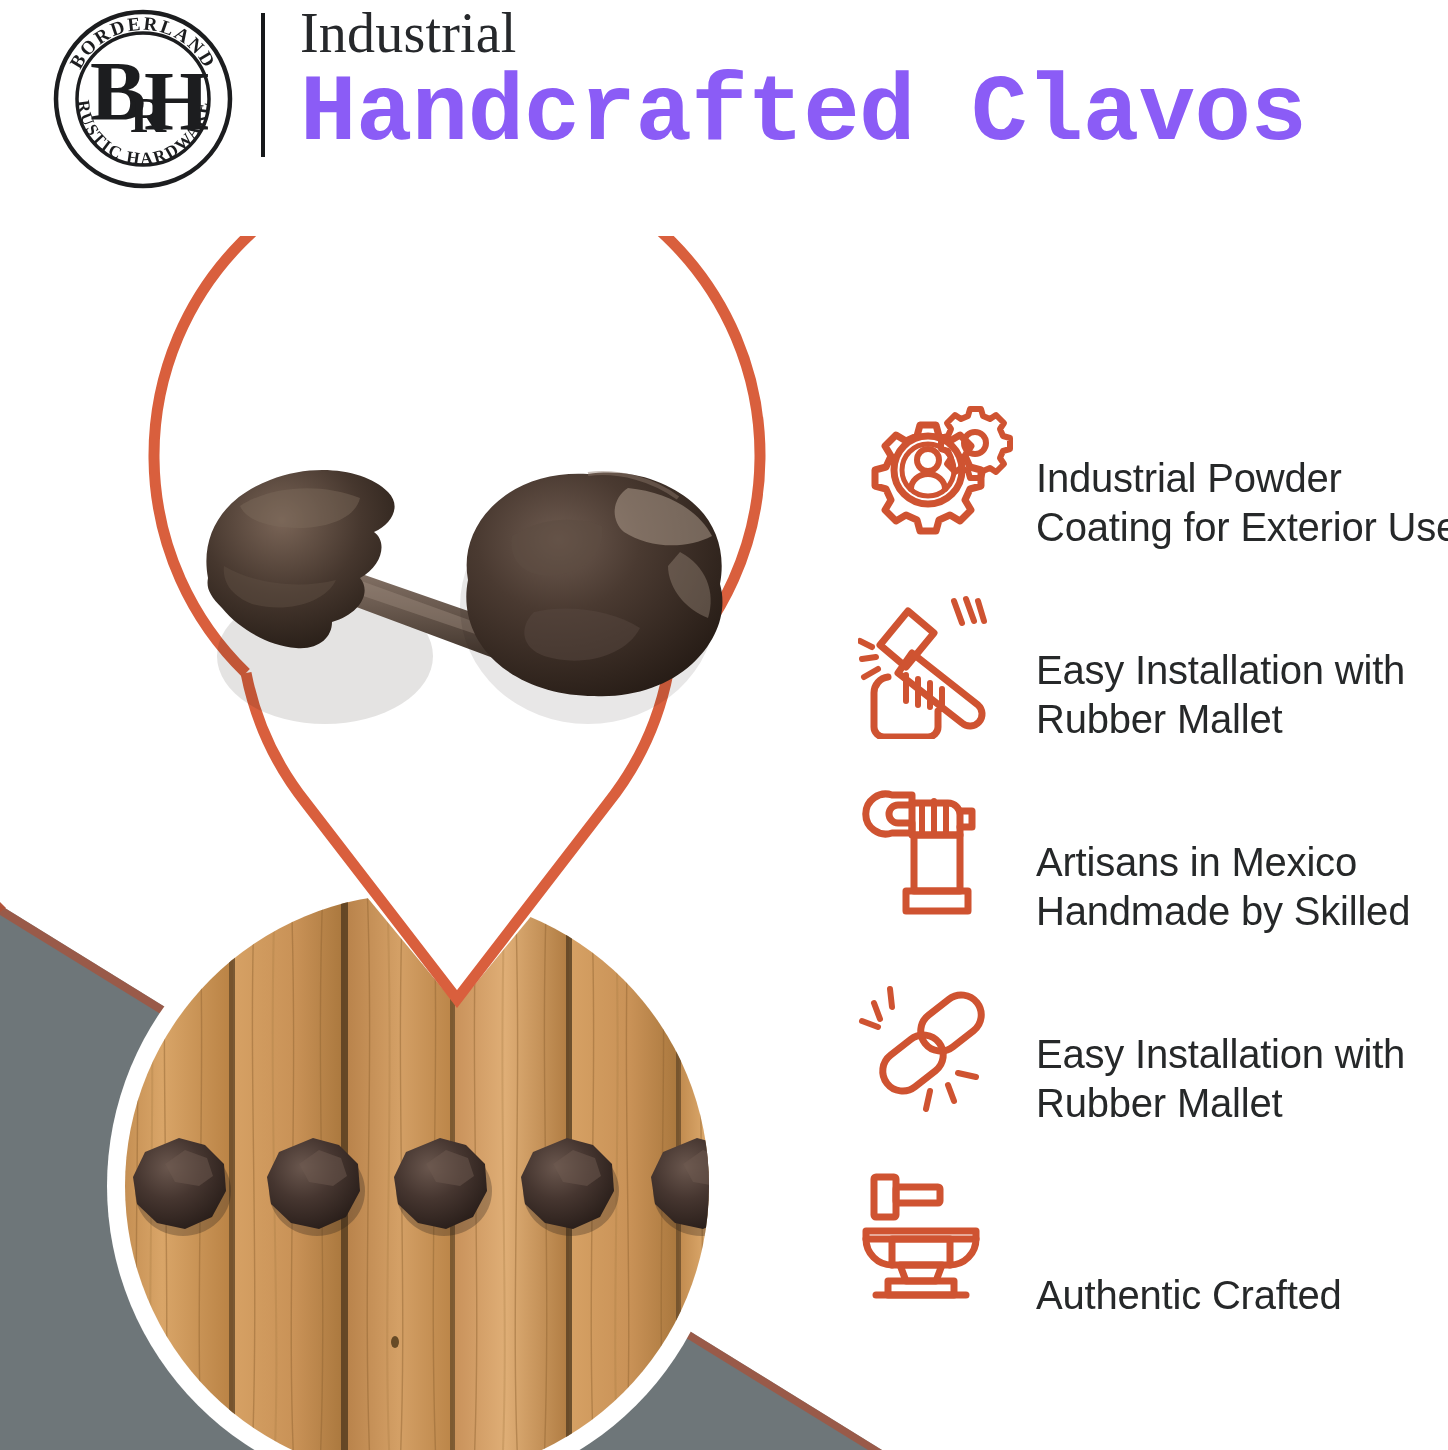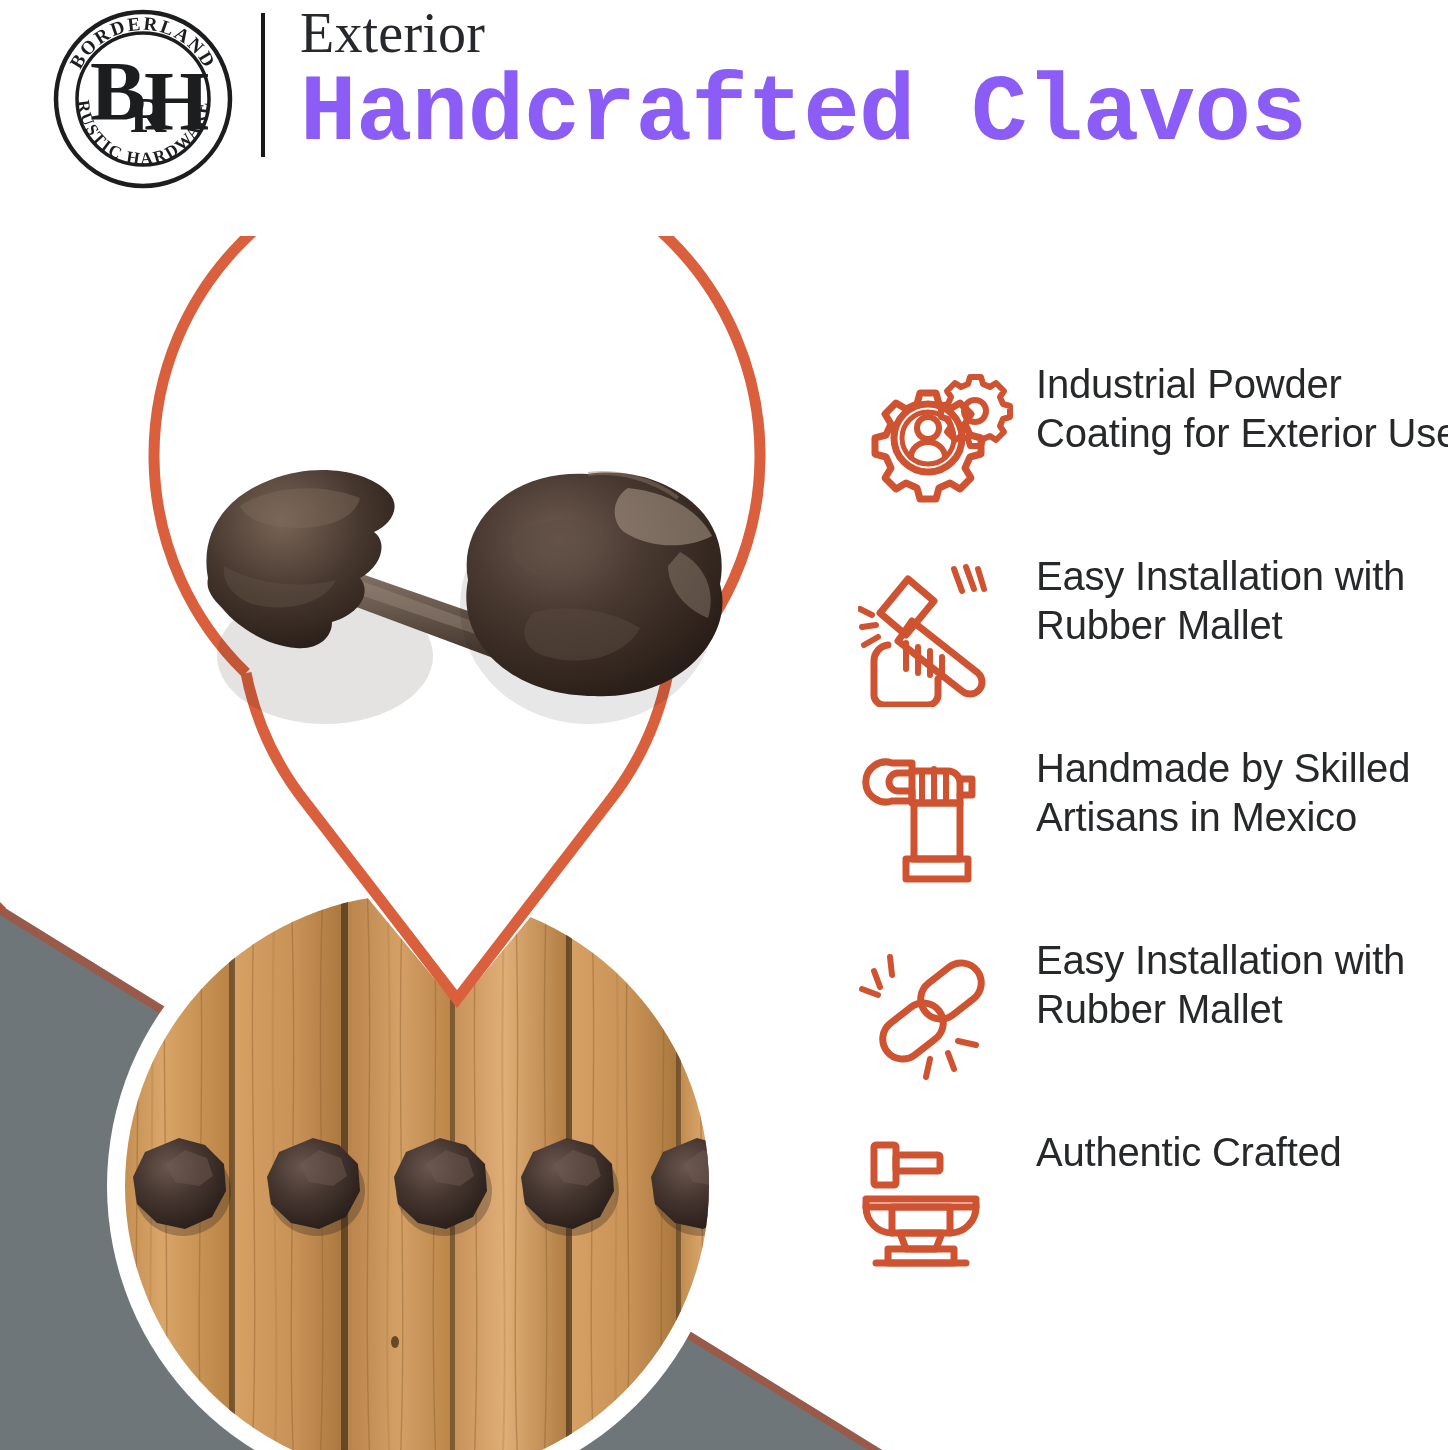--- a/index.html
+++ b/index.html
@@ -40,21 +40,21 @@
 
   
   #visual-col{position:absolute;left:0;top:196px;width:840px;height:1254px;}
 
   #door-photo-wrap{position:absolute;left:95px;top:668px;width:645px;height:645px;}
   #pin-marker{position:absolute;left:120px;top:40px;width:700px;height:800px;}
 
   
   #features{position:absolute;left:852px;top:360px;width:596px;}
   .feature-row{
-    display:flex;align-items:flex-start;
+    display:flex;align-items:flex-end;
     height:192px;
   }
   .feature-icon{
     width:172px;min-width:172px;height:160px;
     display:flex;align-items:center;justify-content:center;
   }
   .feature-label{
     font-family:"Liberation Sans", sans-serif;
     font-size:40px;line-height:49px;
     color:#262829;
@@ -94,21 +94,21 @@
       <g fill="#1c1d1f">
         <text x="38" y="112" font-family="Liberation Serif, serif" font-size="84" font-weight="bold">B</text>
         <text x="78" y="124" font-family="Liberation Serif, serif" font-size="50" font-weight="bold">R</text>
         <text x="92" y="122" font-family="Liberation Serif, serif" font-size="84" font-weight="bold">H</text>
       </g>
     </svg>
 
     <div id="header-divider"></div>
 
     <div id="title-block">
-      <div id="title-top">Exterior</div>
+      <div id="title-top">Industrial</div>
       <div id="title-main">Handcrafted Clavos</div>
     </div>
   </div>
 
   <div id="visual-col">
 
     <svg id="door-photo-wrap" viewBox="0 0 645 645">
       <defs>
         <clipPath id="doorClip">
             <circle cx="322" cy="322" r="292"></circle>
@@ -365,22 +365,22 @@
           </g>
 
           <path d="M102,30 l12,0 0,16 -12,0"></path>
 
           <path d="M56,54 l46,0 0,56 -46,0 Z"></path>
 
           <path d="M48,110 l62,0 0,20 -62,0 Z"></path>
         </svg>
       </div>
       <div class="feature-label">
+        <span class="ln">Artisans in Mexico</span>
         <span class="ln">Handmade by Skilled</span>
-        <span class="ln">Artisans in Mexico</span>
       </div>
     </div>
 
     <div class="feature-row">
       <div class="feature-icon">
         <svg viewBox="0 0 160 150" width="160" height="150" fill="none" stroke="#cf5331" stroke-width="7" stroke-linejoin="round" stroke-linecap="round">
 
           <g stroke-width="6">
             <path d="M16,30 l6,16"></path>
             <path d="M32,16 l2,18"></path>

